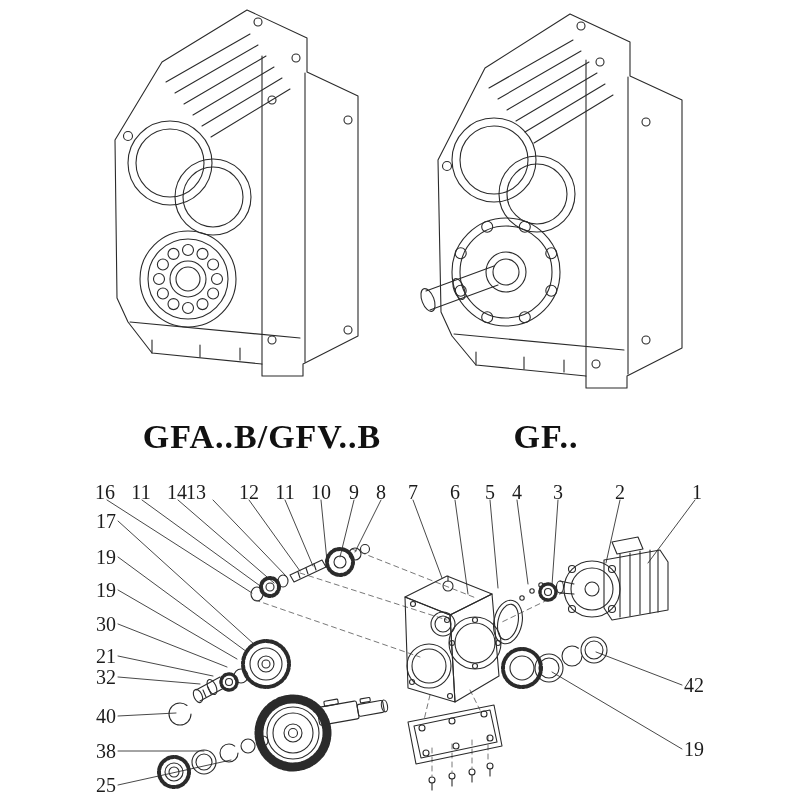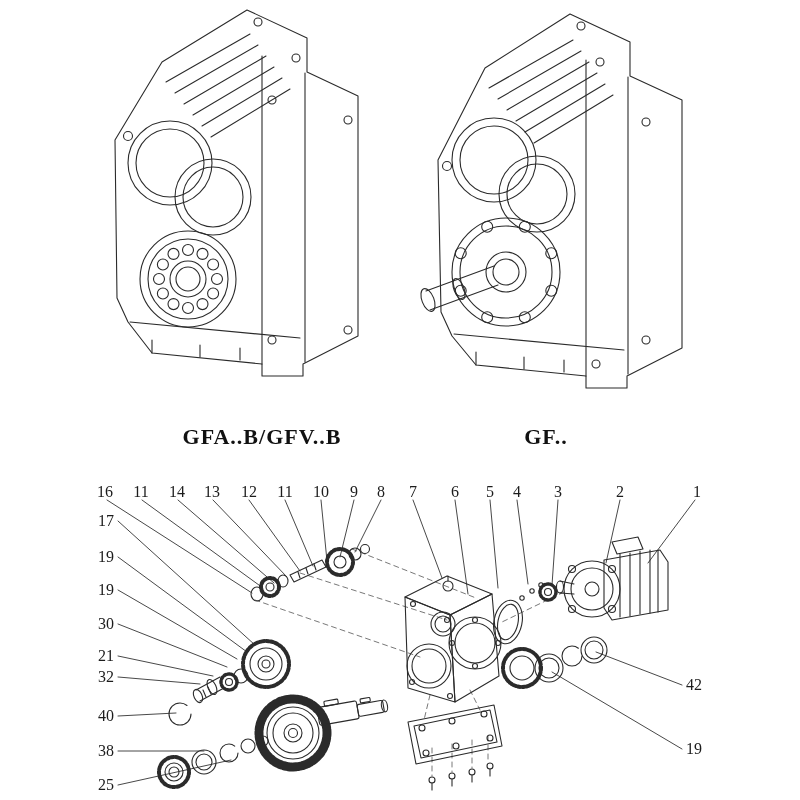--- a/index.html
+++ b/index.html
@@ -1,21 +1,21 @@
 <!DOCTYPE html>
 <html><head>
 <meta charset="utf-8">
 <style>
   html,body{margin:0;padding:0;background:#ffffff;}
   .page{position:relative;width:800px;height:800px;background:#ffffff;overflow:hidden;
         font-family:"Liberation Serif", serif;}
   svg.art{position:absolute;left:0;top:0;}
-  .model-label{position:absolute;transform:translate(-50%,-50%);font-size:22px;font-weight:700;
+  .model-label{position:absolute;transform:translate(-50%,-50%);font-size:34px;font-weight:700;
                color:#111;letter-spacing:1px;white-space:nowrap;}
-  .callout{position:absolute;transform:translate(-50%,-50%);font-size:16px;color:#1c1c1c;}
+  .callout{position:absolute;transform:translate(-50%,-50%);font-size:20px;color:#1c1c1c;}
 </style>
 </head>
 <body>
 
 <div class="page">
 
 <svg class="art" width="800" height="800" viewBox="0 0 800 800" fill="none" stroke="#2b2b2b" stroke-width="1.1" stroke-linecap="round" stroke-linejoin="round">
 
   <g>
     <path d="M247,10 L307,38 L307,72 L358,96 L358,336 L303,364 L303,376 L262,376 L262,364 L152,353 L128,322 L117,298 L115,140 L162,62 Z"></path>
@@ -280,21 +280,21 @@
     </g>
   </g>
 </svg>
 
 <div class="model-label" style="left:262px;top:437px">GFA..B/GFV..B</div>
 <div class="model-label" style="left:546px;top:437px">GF..</div>
 
 <span class="callout" style="left:105px;top:492px">16</span>
 <span class="callout" style="left:141px;top:492px">11</span>
 <span class="callout" style="left:177px;top:492px">14</span>
-<span class="callout" style="left:212px;top:492px">13</span>
+<span class="callout" style="left:196px;top:492px">13</span>
 <span class="callout" style="left:249px;top:492px">12</span>
 <span class="callout" style="left:285px;top:492px">11</span>
 <span class="callout" style="left:321px;top:492px">10</span>
 <span class="callout" style="left:354px;top:492px">9</span>
 <span class="callout" style="left:381px;top:492px">8</span>
 <span class="callout" style="left:413px;top:492px">7</span>
 <span class="callout" style="left:455px;top:492px">6</span>
 <span class="callout" style="left:490px;top:492px">5</span>
 <span class="callout" style="left:517px;top:492px">4</span>
 <span class="callout" style="left:558px;top:492px">3</span>

